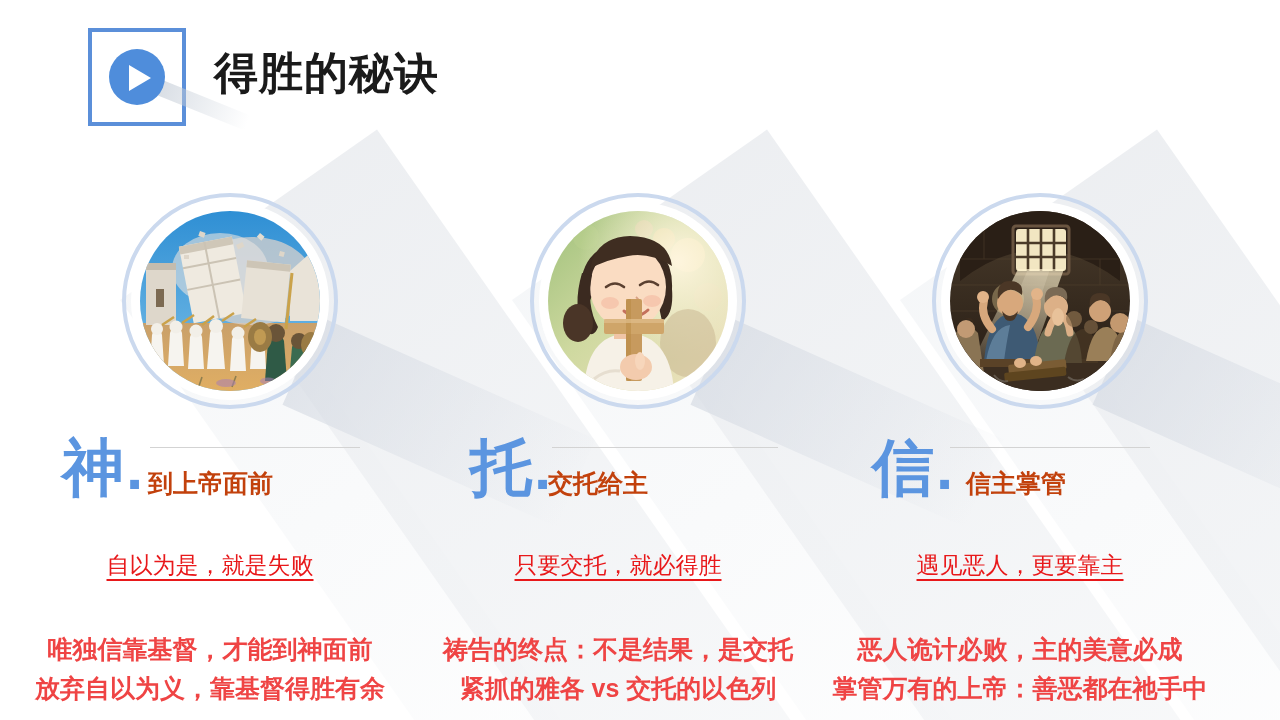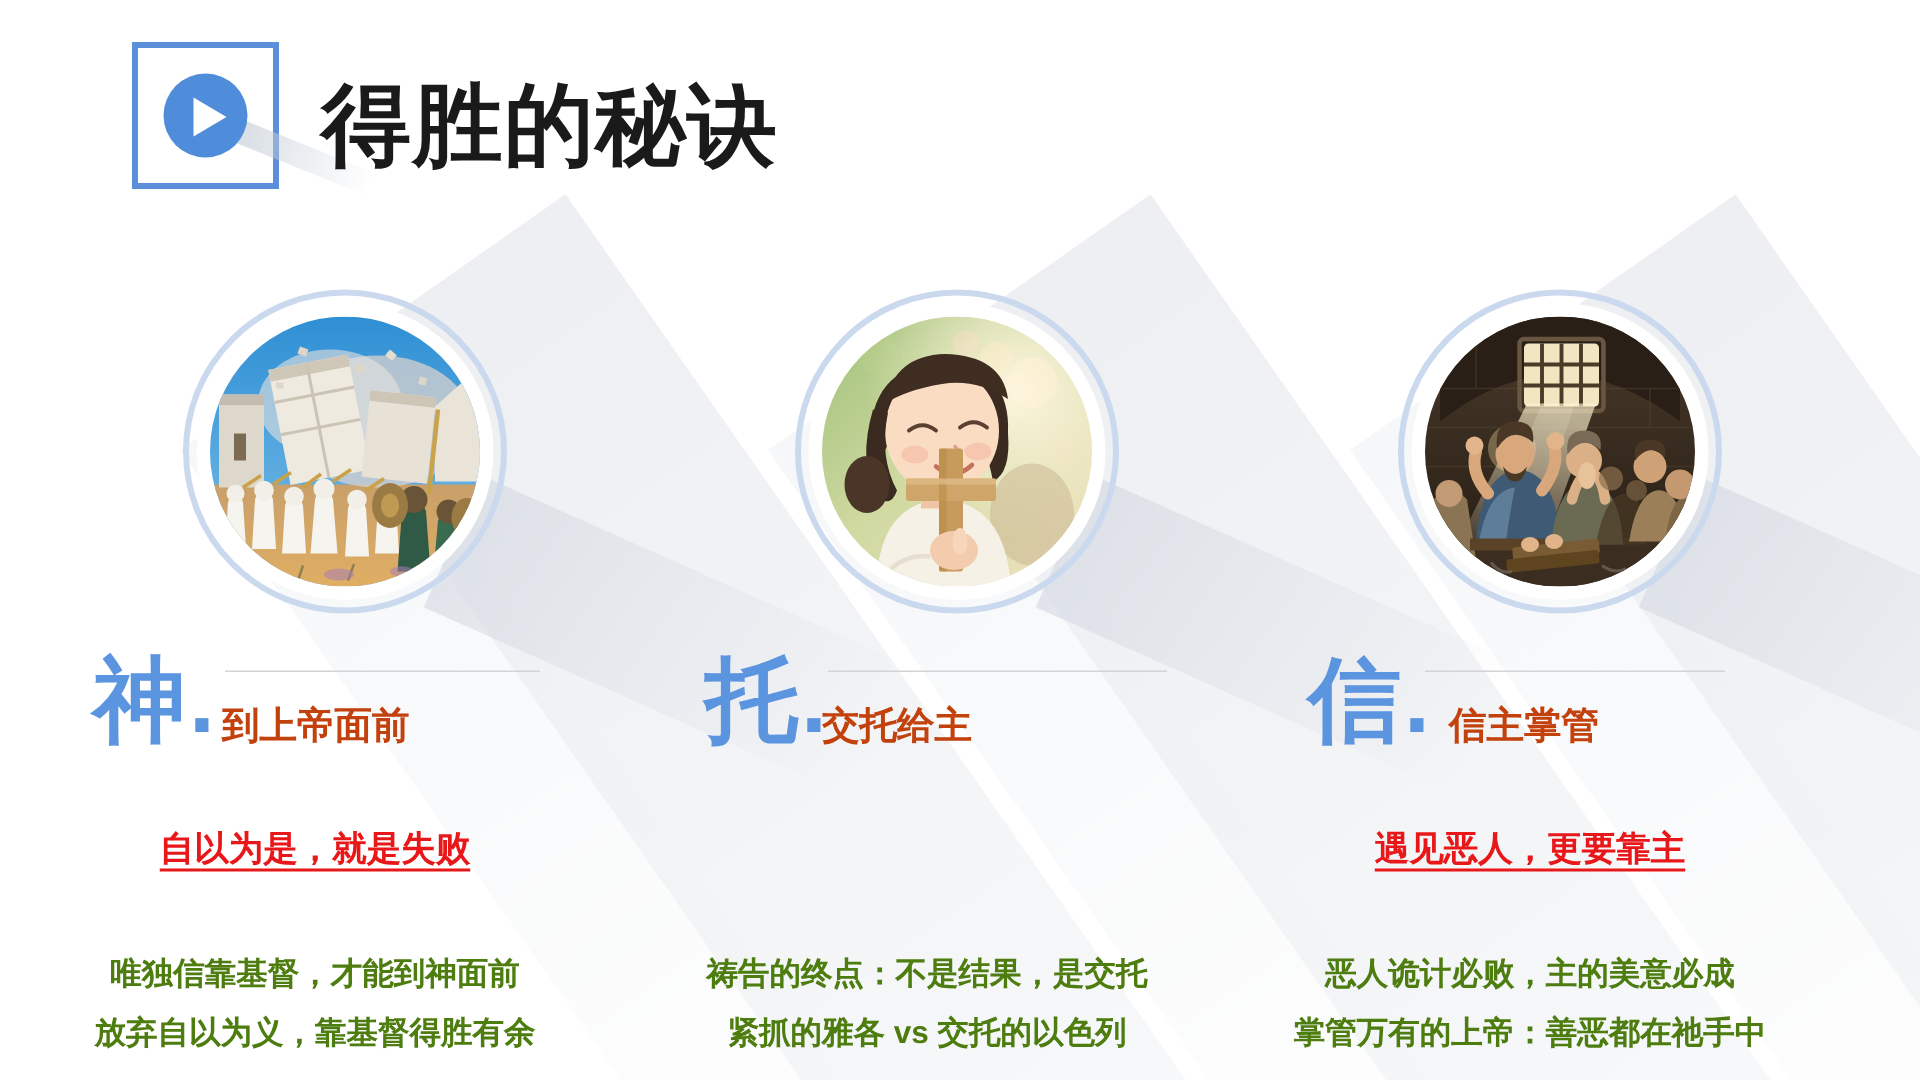--- a/index.html
+++ b/index.html
@@ -71,21 +71,21 @@
     left: 41px; top: 37px;
     width: 0; height: 0;
     border-left: 22px solid #ffffff;
     border-top: 13px solid transparent;
     border-bottom: 13px solid transparent;
   }
 
   .slide-title {
     position: absolute;
     left: 214px; top: 44px;
-    font-size: 60px;
+    font-size: 44px;
     font-weight: bold;
     color: #1a1a1a;
     letter-spacing: 1px;
     white-space: nowrap;
   }
 
   .verses {
     position: absolute;
     left: 452px; top: 18px;
     width: 800px;
@@ -184,38 +184,38 @@
     background: #d3d3d3;
   }
 
   
   .statement {
     position: absolute;
     top: 385px;
     width: 420px;
     text-align: center;
     font-size: 23px;
-    font-weight: bold;
+    font-weight: normal;
     color: #e8181a;
     text-decoration: underline;
     text-underline-offset: 6px;
     white-space: nowrap;
   }
 
   
   .notes {
     position: absolute;
     top: 465px;
     width: 420px;
     text-align: center;
   }
   .note-line {
-    font-size: 21px;
+    font-size: 25px;
     font-weight: bold;
-    color: #4d7c0f;
+    color: #ef4444;
     line-height: 39px;
     white-space: nowrap;
   }
 </style>
 </head>
 <body>
 
 <div id="slide">
 
   <div class="bg-bands">
@@ -421,20 +421,21 @@
         </div>
       </div>
 
       <div class="head-row">
         <div class="big-char">托</div>
         <div class="big-dot" style="left:126px; top:-6px;">.</div>
         <div class="head-sub" style="left:140px;">交托给主</div>
         <div class="head-rule" style="left:144px; width:226px;"></div>
       </div>
 
+      <div class="statement">只要交托，就必得胜</div>
 
       <div class="notes">
         <div class="note-line">祷告的终点：不是结果，是交托</div>
         <div class="note-line">紧抓的雅各 vs 交托的以色列</div>
       </div>
     </div>
 
     <div class="col c3">
       <div class="medallion">
         <div class="med-shadow"></div>

